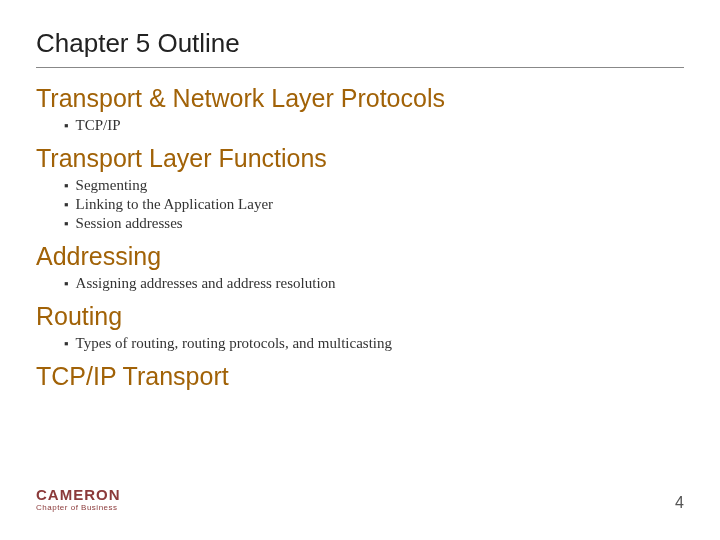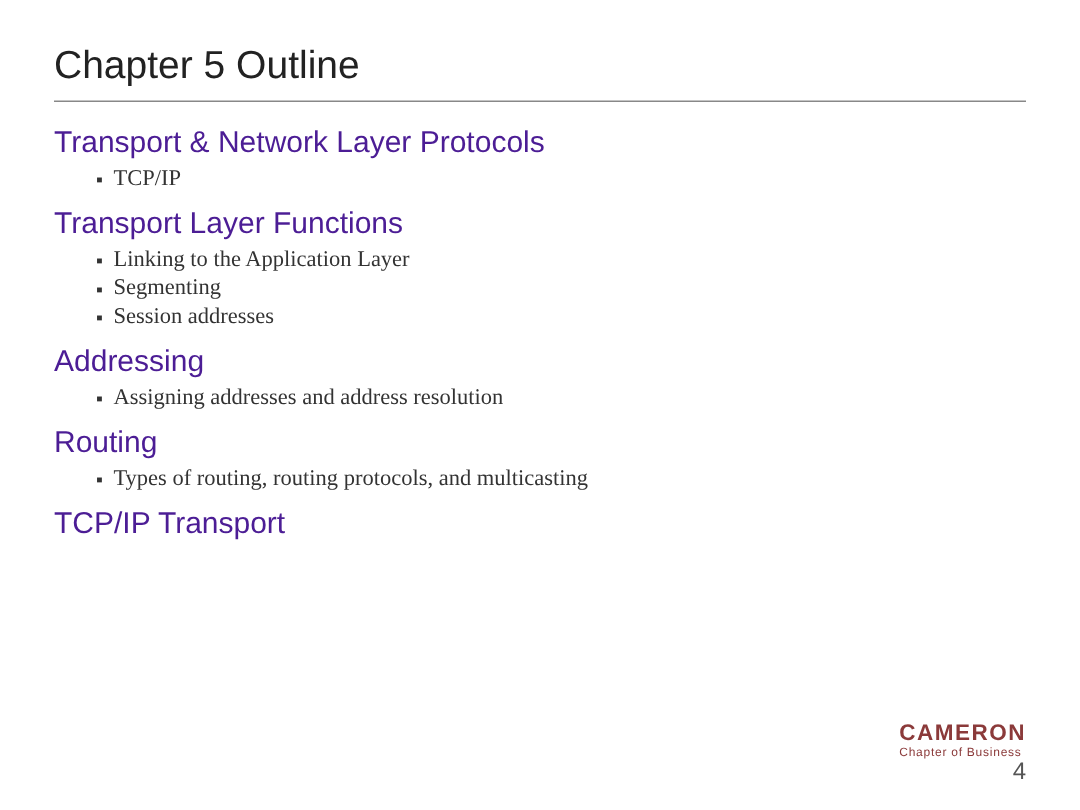--- a/index.html
+++ b/index.html
@@ -33,23 +33,23 @@
       font-family: Arial, sans-serif;
     }
 
     .divider {
       border: none;
       border-top: 1.5px solid #888;
       margin-bottom: 16px;
     }
 
     .section-heading {
-      font-size: 20px;
+      font-size: 25px;
       font-weight: normal;
-      color: #4c1d95;
+      color: #a16207;
       margin-top: 10px;
       margin-bottom: 4px;
       font-family: Arial, sans-serif;
     }
 
     .bullet-list {
       list-style: none;
       margin-left: 28px;
       margin-bottom: 6px;
     }
@@ -67,28 +67,27 @@
       content: '▪';
       font-size: 13px;
       margin-right: 7px;
       margin-top: 1px;
       flex-shrink: 0;
       color: #333;
     }
 
     .footer {
       position: absolute;
-      bottom: 16px;
+      bottom: 28px;
       left: 0;
       right: 0;
       display: flex;
       align-items: flex-end;
       justify-content: space-between;
       padding: 0 36px;
-      flex-direction: column;
     }
 
     .logo-area {
       display: flex;
       flex-direction: column;
       align-items: flex-start;
     }
 
     .logo-cameron {
       font-size: 15px;
@@ -122,22 +121,22 @@
   <div>
     <h2 class="section-heading">Transport &amp; Network Layer Protocols</h2>
     <ul class="bullet-list">
       <li>TCP/IP</li>
     </ul>
   </div>
 
   <div>
     <h2 class="section-heading">Transport Layer Functions</h2>
     <ul class="bullet-list">
+      <li>Segmenting</li>
       <li>Linking to the Application Layer</li>
-      <li>Segmenting</li>
       <li>Session addresses</li>
     </ul>
   </div>
 
   <div>
     <h2 class="section-heading">Addressing</h2>
     <ul class="bullet-list">
       <li>Assigning addresses and address resolution</li>
     </ul>
   </div>

